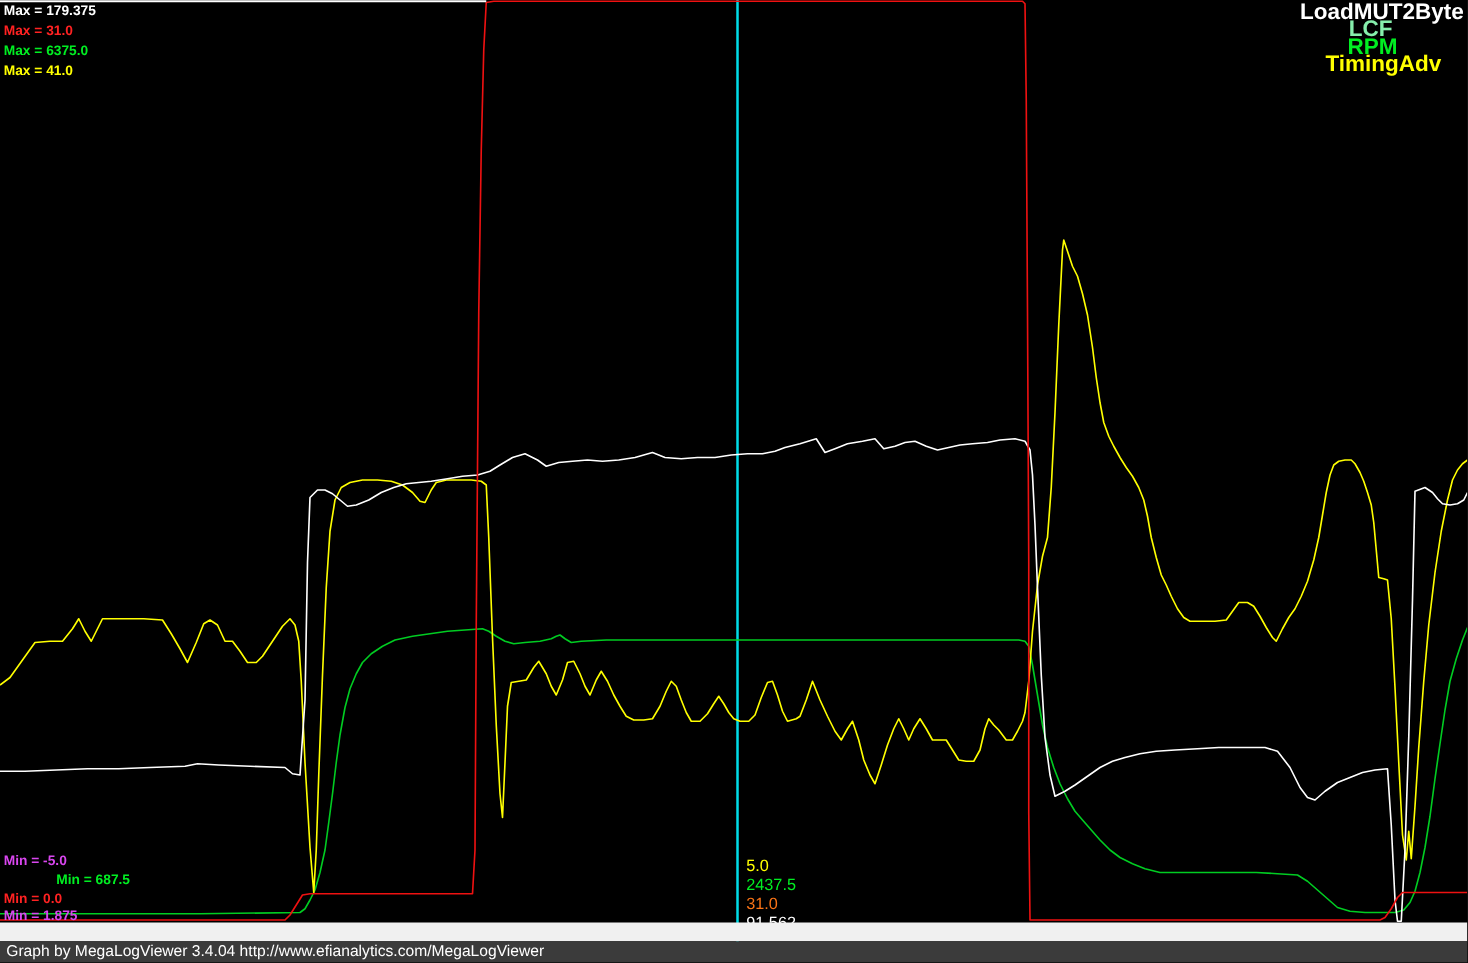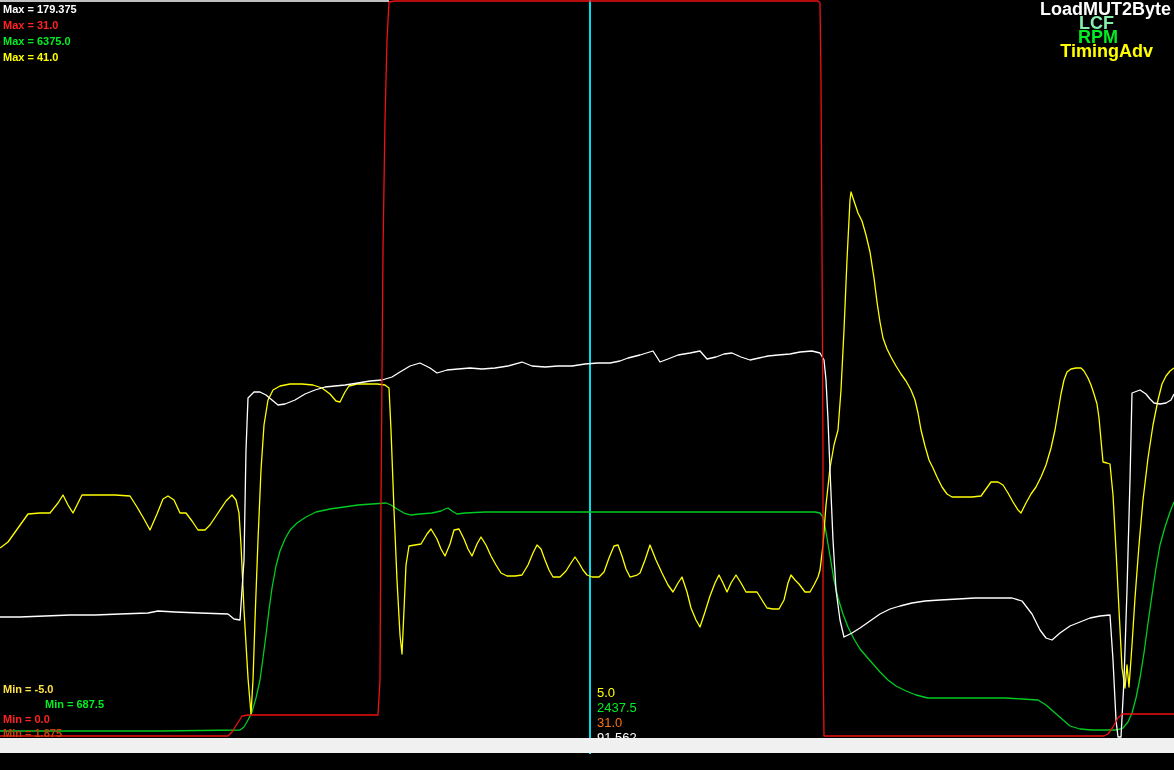--- a/index.html
+++ b/index.html
@@ -32,26 +32,29 @@
   <div class="label" style="left: 3px; top: 2px; color: rgb(255, 255, 255);">Max = 179.375</div>
   <div class="label" style="left: 3px; top: 18px; color: rgb(255, 34, 34);">Max = 31.0</div>
   <div class="label" style="left: 3px; top: 34px; color: rgb(0, 238, 34);">Max = 6375.0</div>
   <div class="label" style="left: 3px; top: 50px; color: rgb(255, 255, 0);">Max = 41.0</div>
 
   <div class="legend-item" style="right: 3px; top: 2px; color: rgb(255, 255, 255);">LoadMUT2Byte</div>
   <div class="legend-item" style="right: 60px; top: 16px; color: #86efac;">LCF</div>
   <div class="legend-item" style="right: 56px; top: 30px; color: rgb(0, 238, 34);">RPM</div>
   <div class="legend-item" style="right: 21px; top: 44px; color: rgb(255, 255, 0);">TimingAdv</div>
 
-  <div class="label" style="left: 3px; top: 682px; color: #fde047;">Min = -5.0</div>
+  <div class="label" style="left: 3px; top: 682px; color: #d946ef;">Min = -5.0</div>
   <div class="label" style="left: 3px; top: 697px; color: rgb(0, 238, 34); margin-left: 42px;">Min = 687.5</div>
   <div class="label" style="left: 3px; top: 712px; color: rgb(255, 34, 34);">Min = 0.0</div>
-  <div class="label" style="left: 3px; top: 726px; color: #c2410c;">Min = 1.875</div>
+  <div class="label" style="left: 3px; top: 726px; color: #d946ef;">Min = 1.875</div>
 
   <div class="readout" style="left: 597px; top: 686px; color: rgb(255, 255, 0);">5.0</div>
   <div class="readout" style="left: 597px; top: 701px; color: rgb(0, 238, 34);">2437.5</div>
   <div class="readout" style="left: 597px; top: 716px; color: #f97316;">31.0</div>
   <div class="readout" style="left: 597px; top: 731px; color: rgb(255, 255, 255);">91.562</div>
 
   <div id="strip"></div>
 
+  <div id="statusbar">
+    <span class="sbtext">Graph by MegaLogViewer 3.4.04 http://www.efianalytics.com/MegaLogViewer</span>
+  </div>
 
 </div>
 
 </body></html>

